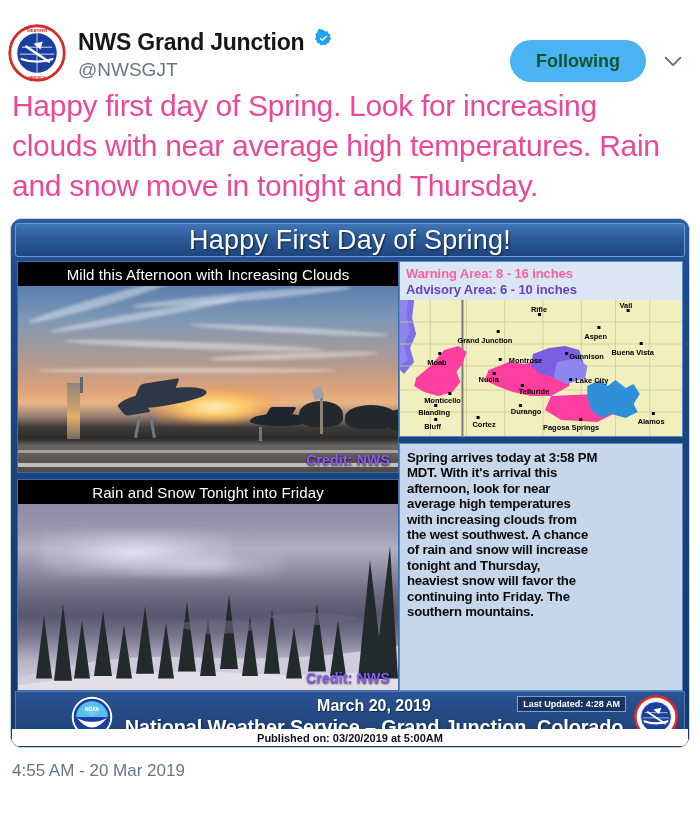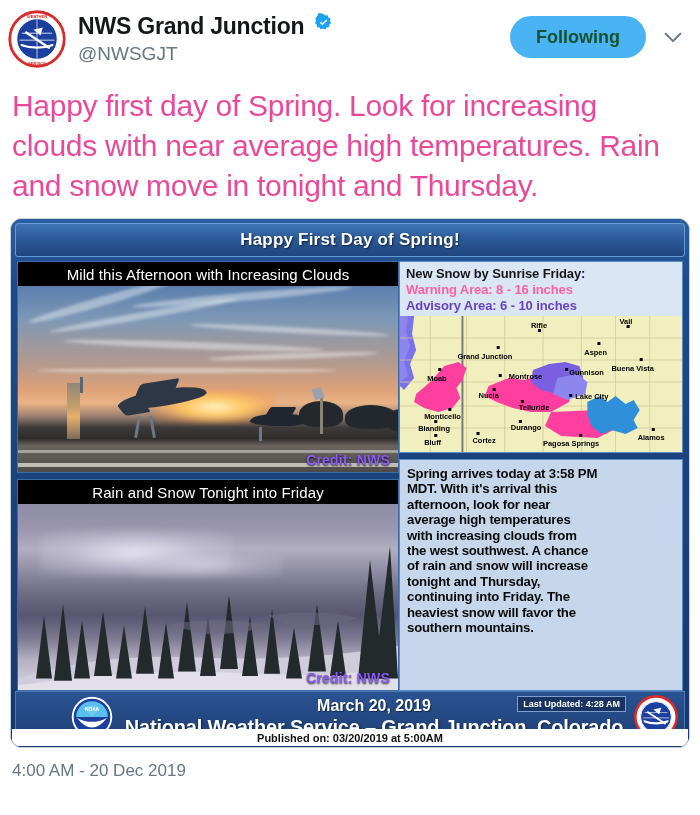--- a/index.html
+++ b/index.html
@@ -6,21 +6,21 @@
   html, body {
     width: 700px; height: 815px;
     background: #ffffff;
     font-family: "Liberation Sans", sans-serif;
     overflow: hidden;
   }
 
   
   .tweet-header {
     display: flex;
-    align-items: flex-start;
+    align-items: flex-end;
     padding: 8px 10px 0 8px;
     height: 82px;
   }
   .avatar {
     width: 58px; height: 58px;
     flex: 0 0 58px;
     border-radius: 50%;
     position: relative;
     overflow: hidden;
     background: #ffffff;
@@ -108,22 +108,22 @@
     height: 34px;
     background: linear-gradient(180deg, #4175b5 0%, #2c5a99 45%, #1e457f 100%);
     border: 1px solid #6a9ad4;
     border-radius: 3px;
     display: flex;
     align-items: center;
     justify-content: center;
   }
   .g-title {
     color: #ffffff;
-    font-size: 17px;
-    font-weight: bold;
+    font-size: 27px;
+    font-weight: normal;
     letter-spacing: 0.2px;
     text-shadow: 1px 1px 2px rgba(0,0,0,.6);
   }
 
   .g-body {
     position: absolute;
     left: 6px; right: 6px;
     top: 42px; bottom: 56px;
     display: flex;
   }
@@ -414,21 +414,20 @@
             <div class="credit">Credit:  NWS</div>
           </div>
         </div>
 
       </div>
 
       <div class="col-right">
 
         <div class="snow-panel">
           <div class="snow-head">
-            <div class="sh-line sh-title">New  Snow by Sunrise Friday:</div>
             <div class="sh-line sh-warn">Warning Area:  8 - 16 inches</div>
             <div class="sh-line sh-adv">Advisory Area:  6 - 10 inches</div>
           </div>
 
           <div class="map">
             <svg viewBox="0 0 280 136" preserveAspectRatio="none" xmlns="http://www.w3.org/2000/svg">
               <rect x="0" y="0" width="280" height="136" fill="#f2efbe"></rect>
 
               <path d="M0 0 L14 0 L12 18 L16 34 L10 48 L14 62 L4 74 L0 70 Z" fill="#7a72e8"></path>
               <path d="M0 0 L8 0 L6 16 L10 30 L4 46 L8 60 L0 66 Z" fill="#8d86ee"></path>
@@ -497,22 +496,22 @@
 
         <div class="text-panel">
           <div class="tp-line">Spring arrives today at 3:58 PM</div>
           <div class="tp-line">MDT.  With it's arrival this</div>
           <div class="tp-line">afternoon, look for near</div>
           <div class="tp-line">average high temperatures</div>
           <div class="tp-line">with increasing clouds from</div>
           <div class="tp-line">the west southwest.  A chance</div>
           <div class="tp-line">of rain and snow will increase</div>
           <div class="tp-line">tonight and Thursday,</div>
+          <div class="tp-line">heaviest snow will favor the</div>
           <div class="tp-line">continuing into Friday.  The</div>
-          <div class="tp-line">heaviest snow will favor the</div>
           <div class="tp-line">southern mountains.</div>
         </div>
 
       </div>
     </div>
 
     <div class="g-footer">
       <div class="noaa-logo">
         <svg viewBox="0 0 100 100" xmlns="http://www.w3.org/2000/svg">
           <circle cx="50" cy="50" r="46" fill="#ffffff"></circle>
@@ -544,13 +543,13 @@
           <circle cx="50" cy="50" r="35" fill="none" stroke="#ffffff" stroke-width="2"></circle>
         </svg>
       </div>
     </div>
 
     <div class="pub-band">Published on: 03/20/2019 at 5:00AM</div>
 
   </div>
 </div>
 
-<div class="tweet-footer">4:00 AM - 20 Dec 2019</div>
+<div class="tweet-footer">4:55 AM - 20 Mar 2019</div>
 
 </body></html>

